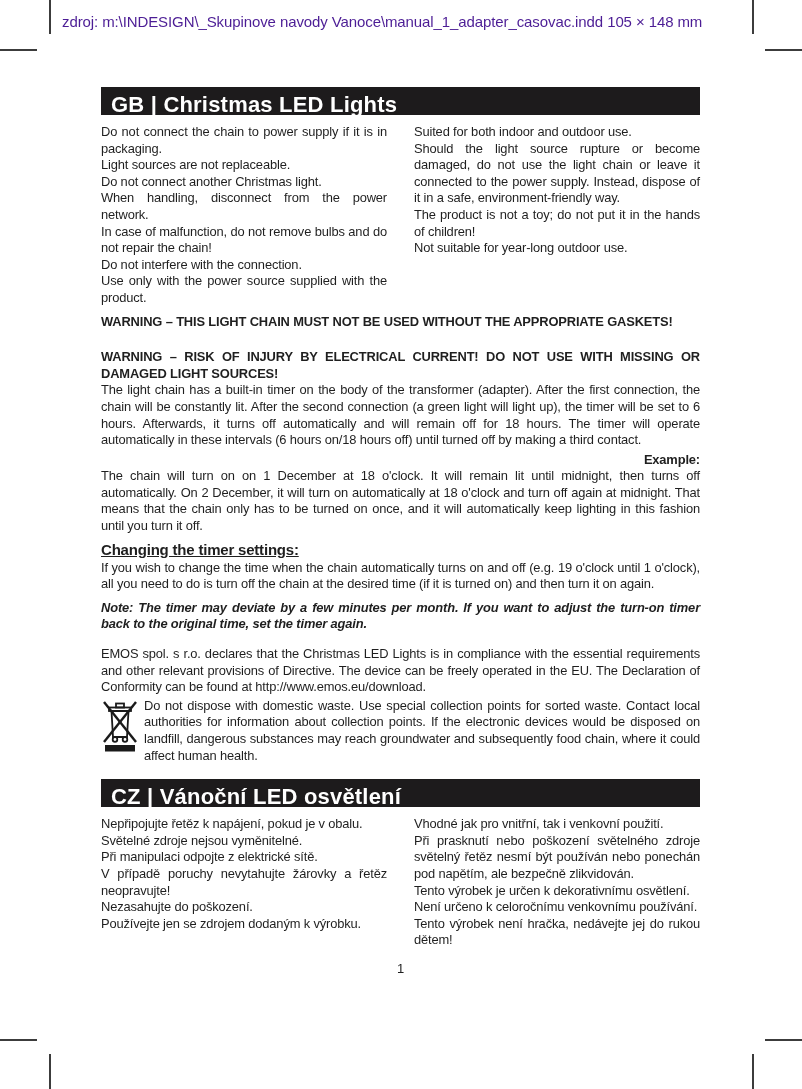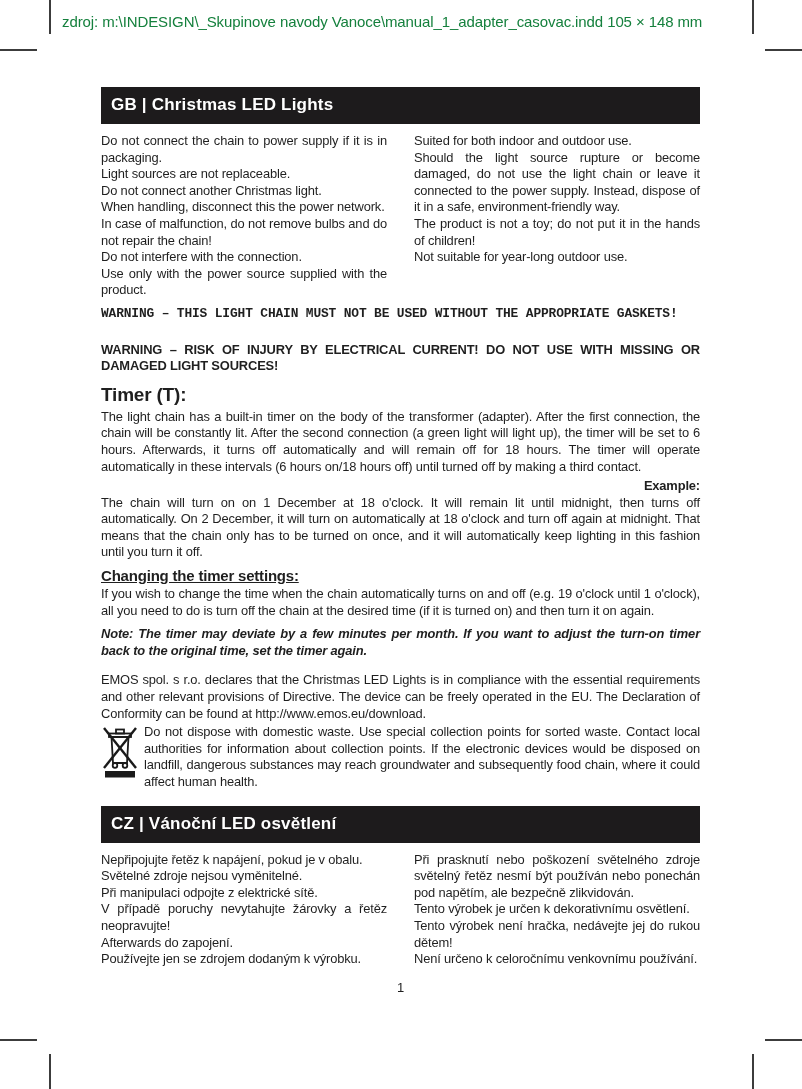--- a/index.html
+++ b/index.html
@@ -2,34 +2,34 @@
 <html lang="en"><head>
 <meta charset="utf-8">
 <style>
   html,body{margin:0;padding:0;background:#ffffff;width:802px;height:1089px;overflow:hidden;}
   body{font-family:"Liberation Sans","DejaVu Sans",sans-serif;color:#1f1f1f;position:relative;}
 
   
   .crop{position:absolute;background:#3c3c3c;}
 
   
-  .src-line{position:absolute;left:62px;top:13px;font-size:15px;letter-spacing:-0.1px;color:#15803d;white-space:nowrap;}
+  .src-line{position:absolute;left:62px;top:13px;font-size:15px;letter-spacing:-0.1px;color:#4c1d95;white-space:nowrap;}
 
   
   .page{position:absolute;left:101px;top:87px;width:599px;}
 
-  .bar{background:#1d1b1c;color:#ffffff;height:37px;line-height:35px;
-       padding-left:10px;font-size:17px;font-weight:700;letter-spacing:0.2px;box-sizing:border-box;}
+  .bar{background:#1d1b1c;color:#ffffff;height:28px;line-height:35px;
+       padding-left:10px;font-size:22px;font-weight:700;letter-spacing:0.2px;box-sizing:border-box;}
 
   .cols{display:flex;gap:27px;margin-top:9px;}
   .col{flex:1 1 0;min-width:0;}
 
   p{margin:0;font-size:12.9px;line-height:16.6px;text-align:justify;letter-spacing:-0.15px;}
   .warn{font-weight:700;margin-top:19px;}
-  .warn:first-of-type{margin-top:7px;font-family:Liberation Mono, monospace;}
+  .warn:first-of-type{margin-top:7px;}
 
   h2{margin:8px 0 3px 0;font-size:19px;line-height:23px;font-weight:700;letter-spacing:-0.2px;}
   h3{margin:6px 0 1px 0;font-size:15px;line-height:18px;font-weight:700;letter-spacing:-0.2px;text-decoration:underline;}
   .ex-label{font-weight:700;margin-top:3px;text-align:right;}
   .note{font-style:italic;margin-top:7px;font-weight:bold;}
 
   .decl{margin-top:13px;}
   .weee{margin-top:2px;}
   .weee-icon{float:left;margin:3px 7px 0 2px;}
   .clear{clear:both;}
@@ -53,37 +53,36 @@
 
 <div class="page">
 
   <div class="bar">GB | Christmas LED Lights</div>
 
   <div class="cols">
     <div class="col">
       <p>Do not connect the chain to power supply if it is in packaging.</p>
       <p>Light sources are not replaceable.</p>
       <p>Do not connect another Christmas light.</p>
-      <p>When handling, disconnect this the power network.</p>
+      <p>When handling, disconnect from the power network.</p>
       <p>In case of malfunction, do not remove bulbs and do not repair the chain!</p>
       <p>Do not interfere with the connection.</p>
       <p>Use only with the power source supplied with the product.</p>
     </div>
     <div class="col">
       <p>Suited for both indoor and outdoor use.</p>
       <p>Should the light source rupture or become damaged, do not use the light chain or leave it connected to the power supply. Instead, dispose of it in a safe, environment-friendly way.</p>
       <p>The product is not a toy; do not put it in the hands of children!</p>
       <p>Not suitable for year-long outdoor use.</p>
     </div>
   </div>
 
   <p class="warn">WARNING – THIS LIGHT CHAIN MUST NOT BE USED WITHOUT THE APPROPRIATE GASKETS!</p>
   <p class="warn">WARNING – RISK OF INJURY BY ELECTRICAL CURRENT! DO NOT USE WITH MISSING OR DAMAGED LIGHT SOURCES!</p>
 
-  <h2>Timer (T):</h2>
   <p>The light chain has a built-in timer on the body of the transformer (adapter). After the first connection, the chain will be constantly lit. After the second connection (a green light will light up), the timer will be set to 6 hours. Afterwards, it turns off automatically and will remain off for 18 hours. The timer will operate automatically in these intervals (6 hours on/18 hours off) until turned off by making a third contact.</p>
 
   <p class="ex-label">Example:</p>
   <p>The chain will turn on on 1 December at 18 o'clock. It will remain lit until midnight, then turns off automatically. On 2 December, it will turn on automatically at 18 o'clock and turn off again at midnight. That means that the chain only has to be turned on once, and it will automatically keep lighting in this fashion until you turn it off.</p>
 
   <h3>Changing the timer settings:</h3>
   <p>If you wish to change the time when the chain automatically turns on and off (e.g. 19 o'clock until 1 o'clock), all you need to do is turn off the chain at the desired time (if it is turned on) and then turn it on again.</p>
   <p class="note">Note: The timer may deviate by a few minutes per month. If you want to adjust the turn-on timer back to the original time, set the timer again.</p>
 
   <p class="decl">EMOS spol. s r.o. declares that the Christmas LED Lights is in compliance with the essential requirements and other relevant provisions of Directive. The device can be freely operated in the EU. The Declaration of Conformity can be found at http://www.emos.eu/download.</p>
@@ -106,26 +105,27 @@
   </div>
 
   <div class="bar bar-cz">CZ | Vánoční LED osvětlení</div>
 
   <div class="cols">
     <div class="col">
       <p>Nepřipojujte řetěz k napájení, pokud je v obalu.</p>
       <p>Světelné zdroje nejsou vyměnitelné.</p>
       <p>Při manipulaci odpojte z elektrické sítě.</p>
       <p>V případě poruchy nevytahujte žárovky a řetěz neopravujte!</p>
-      <p>Afterwards do zapojení.</p>
+      <p>Nezasahujte do poškození.</p>
       <p>Používejte jen se zdrojem dodaným k výrobku.</p>
     </div>
     <div class="col">
+      <p>Vhodné jak pro vnitřní, tak i venkovní použití.</p>
       <p>Při prasknutí nebo poškození světelného zdroje světelný řetěz nesmí být používán nebo ponechán pod napětím, ale bezpečně zlikvidován.</p>
       <p>Tento výrobek je určen k dekorativnímu osvětlení.</p>
+      <p>Není určeno k celoročnímu venkovnímu používání.</p>
       <p>Tento výrobek není hračka, nedávejte jej do rukou dětem!</p>
-      <p>Není určeno k celoročnímu venkovnímu používání.</p>
     </div>
   </div>
 
   <div class="page-num">1</div>
 
 </div>
 
 </body></html>

